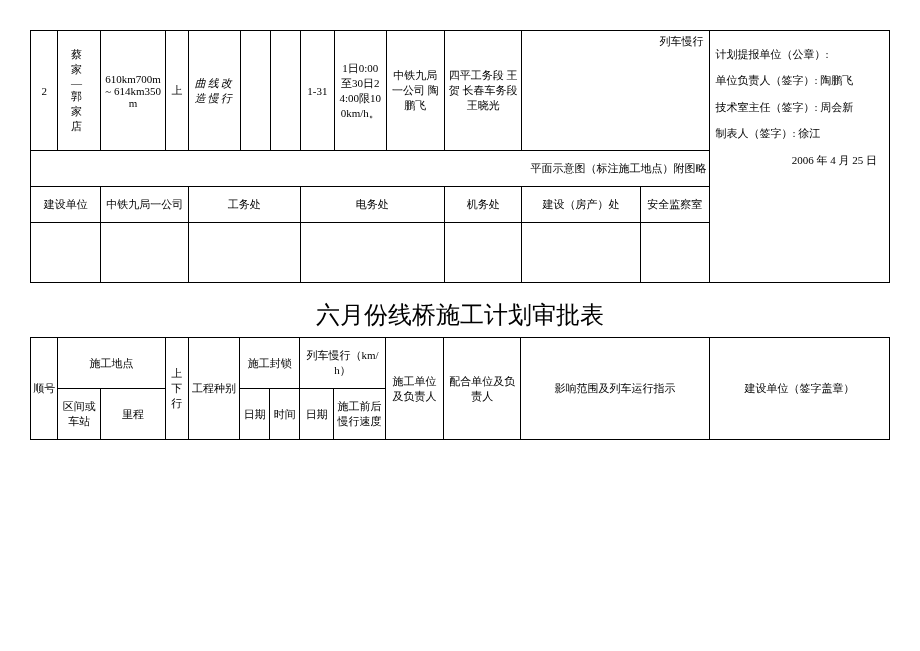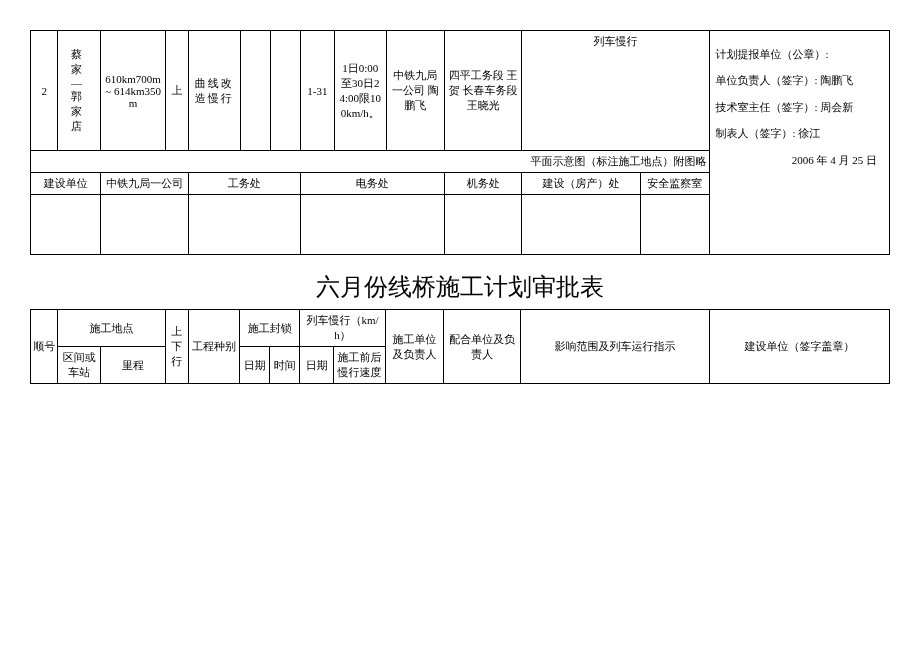--- a/index.html
+++ b/index.html
@@ -11,21 +11,21 @@
       background: #fff;
       color: #000;
     }
     table {
       border-collapse: collapse;
       width: 100%;
       table-layout: fixed;
     }
     td, th {
       border: 1px solid #000;
-      padding: 3px 2px;
+      padding: 10px 2px;
       text-align: center;
       vertical-align: middle;
       word-break: break-all;
     }
     .left-align { text-align: right; padding-left: 6px; }
     h2 {
       text-align: center;
       font-size: 24px;
       margin: 16px 0 6px 0;
       font-weight: normal;
@@ -34,21 +34,21 @@
     .signatures-block {
       text-align: left;
       vertical-align: top;
       padding: 10px 6px;
       line-height: 2.4;
       margin-left: 40px;
     }
     .date-right { text-align: right; padding-right: 6px; }
     .row1-height { height: 120px; }
     .deps-row { height: 60px; vertical-align: top; }
-    .vtxt { letter-spacing: 2px; }
+    .vtxt { letter-spacing: 2px; font-style: italic; }
     .wide-space { letter-spacing: 6px; }
   </style>
 </head>
 <body>
 
 <table>
   <colgroup>
     <col style="width:3.2%">
     <col style="width:5%">
     <col style="width:7.5%">
@@ -73,21 +73,21 @@
     <td class="wide-space">蔡 家 — 郭 家 店</td>
     <td>610km700m ~ 614km350m</td>
     <td>上</td>
     <td class="vtxt">曲线改造慢行</td>
     <td></td>
     <td></td>
     <td>1-31</td>
     <td>1日0:00至30日24:00限100km/h。</td>
     <td>中铁九局一公司 陶鹏飞</td>
     <td>四平工务段 王贺 长春车务段 王晓光</td>
-    <td colspan="4" style="vertical-align:top;text-align:center;padding:3px 5px;">列车慢行</td>
+    <td colspan="4" style="vertical-align:top;text-align:right;padding:3px 5px;">列车慢行</td>
     <td rowspan="4" class="signatures-block">
       <div>计划提报单位（公章）:</div>
       <div>单位负责人（签字）: 陶鹏飞</div>
       <div>技术室主任（签字）: 周会新</div>
       <div>制表人（签字）: 徐江</div>
       <div class="date-right">2006 年 4 月 25 日</div>
     </td>
   </tr>
 
   <tr>

